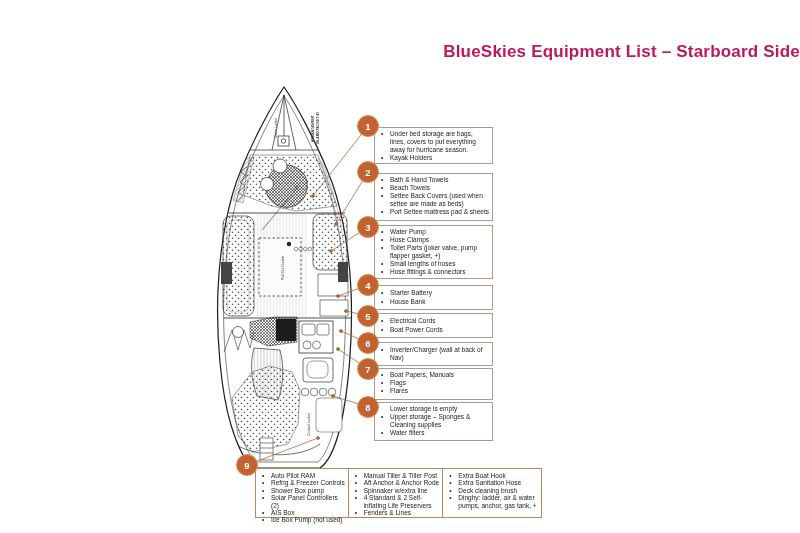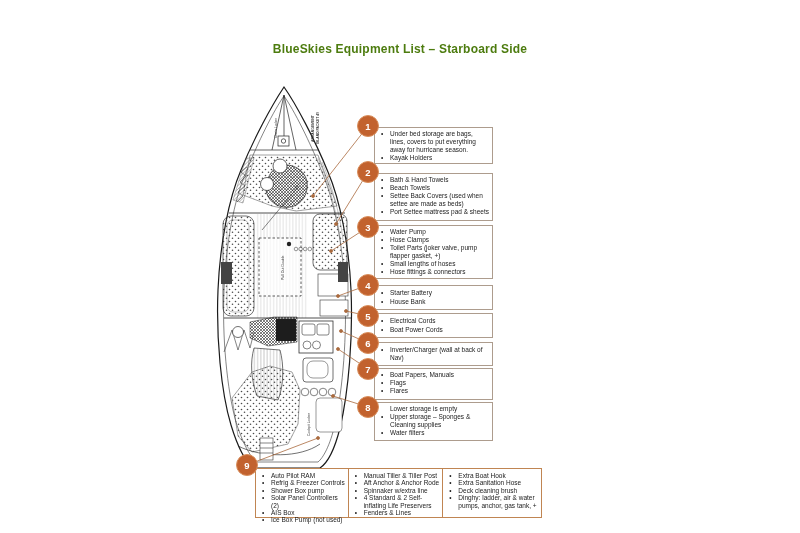--- a/index.html
+++ b/index.html
@@ -1,19 +1,19 @@
 <!DOCTYPE html>
 <html><head>
 <meta charset="utf-8">
 <style>
   html,body{margin:0;padding:0;background:#fff;}
   .page{position:relative;width:800px;height:533px;background:#fff;overflow:hidden;
         font-family:"Liberation Sans",sans-serif;color:#222;}
-  .title{position:absolute;left:0;top:42px;width:100%;text-align:center;
-         font-size:12px;font-weight:bold;color:#4d7c0f;letter-spacing:.2px;}
+  .title{position:absolute;left:0;top:42px;width:100%;text-align:right;
+         font-size:17px;font-weight:bold;color:#be185d;letter-spacing:.2px;}
   .boat-svg{position:absolute;left:0;top:0;z-index:1;}
   .callout{position:absolute;left:374px;width:119px;box-sizing:border-box;
            background:#fff;border:1px solid #ad9c8d;padding:2px 3px 2px 0;
            font-size:6.5px;line-height:8.1px;color:#222;z-index:2;}
   .callout--center{display:flex;flex-direction:column;justify-content:center;}
   .li{position:relative;padding-left:15px;}
   .li::before{content:"•";position:absolute;left:6px;top:0;}
   .li.nb::before{content:"";}
   .num{position:absolute;width:22px;height:22px;border-radius:50%;
        background:#c2622e;border:1px solid #d98f5d;box-sizing:border-box;

